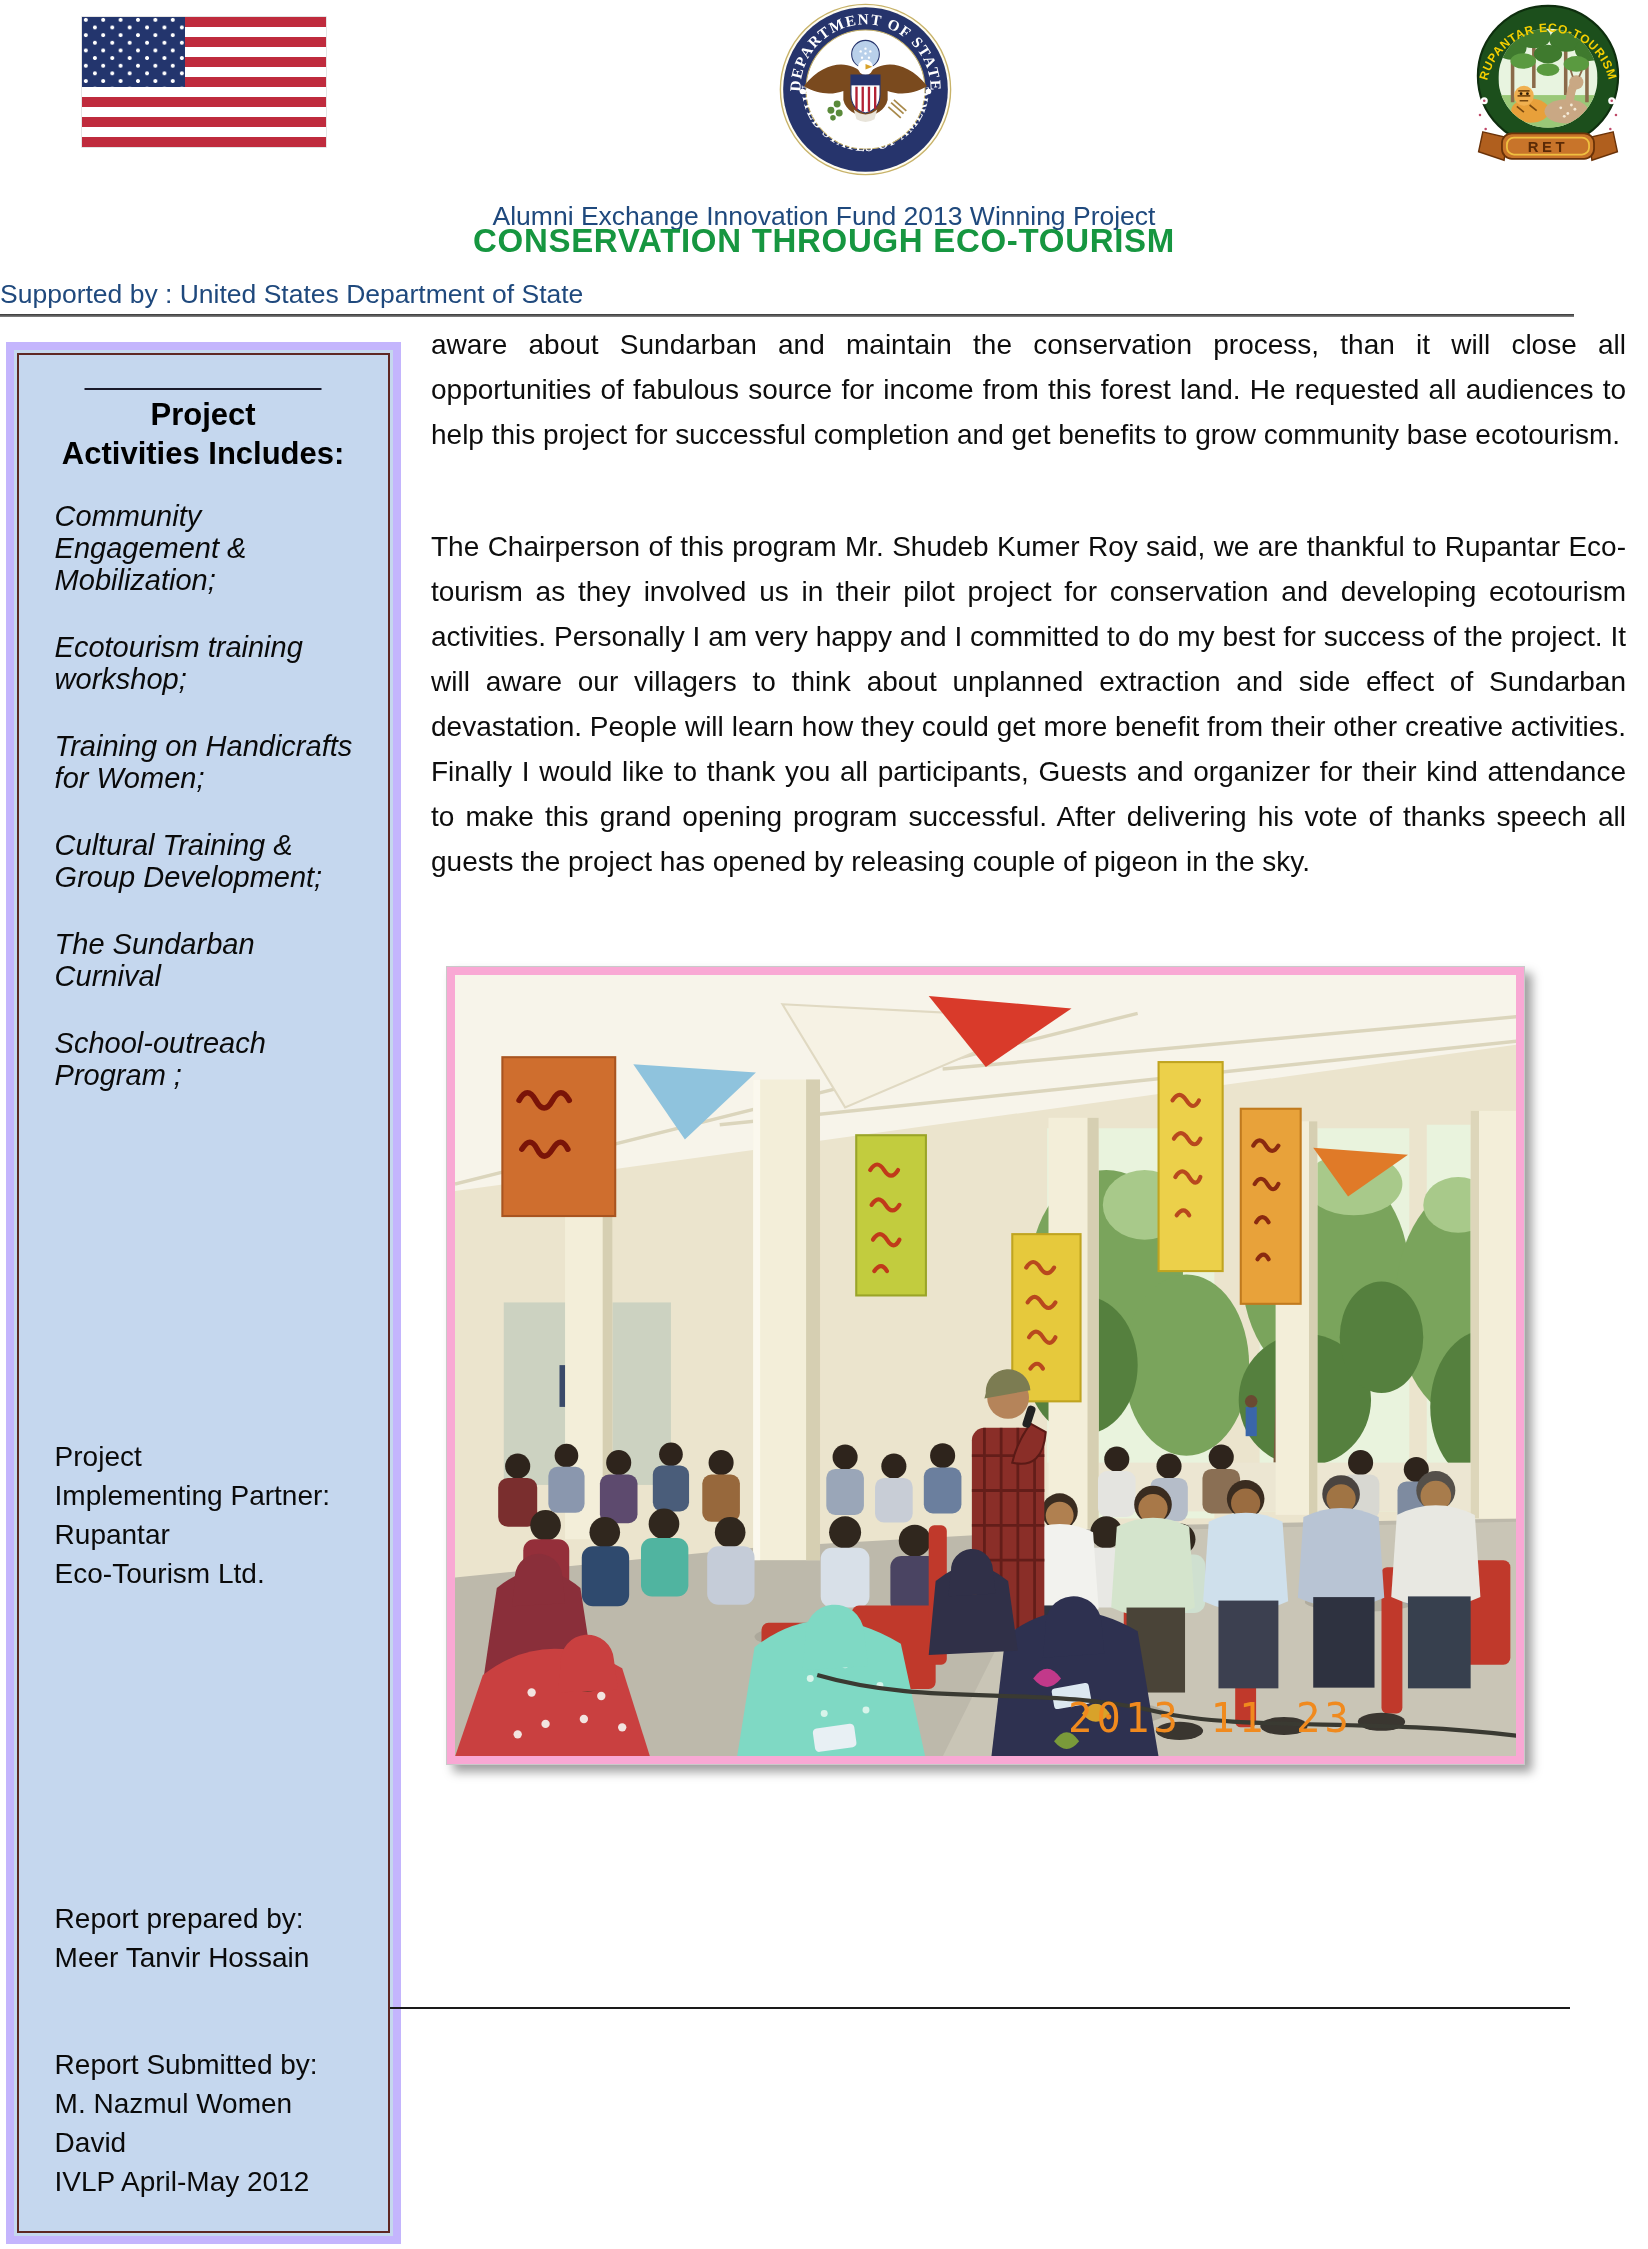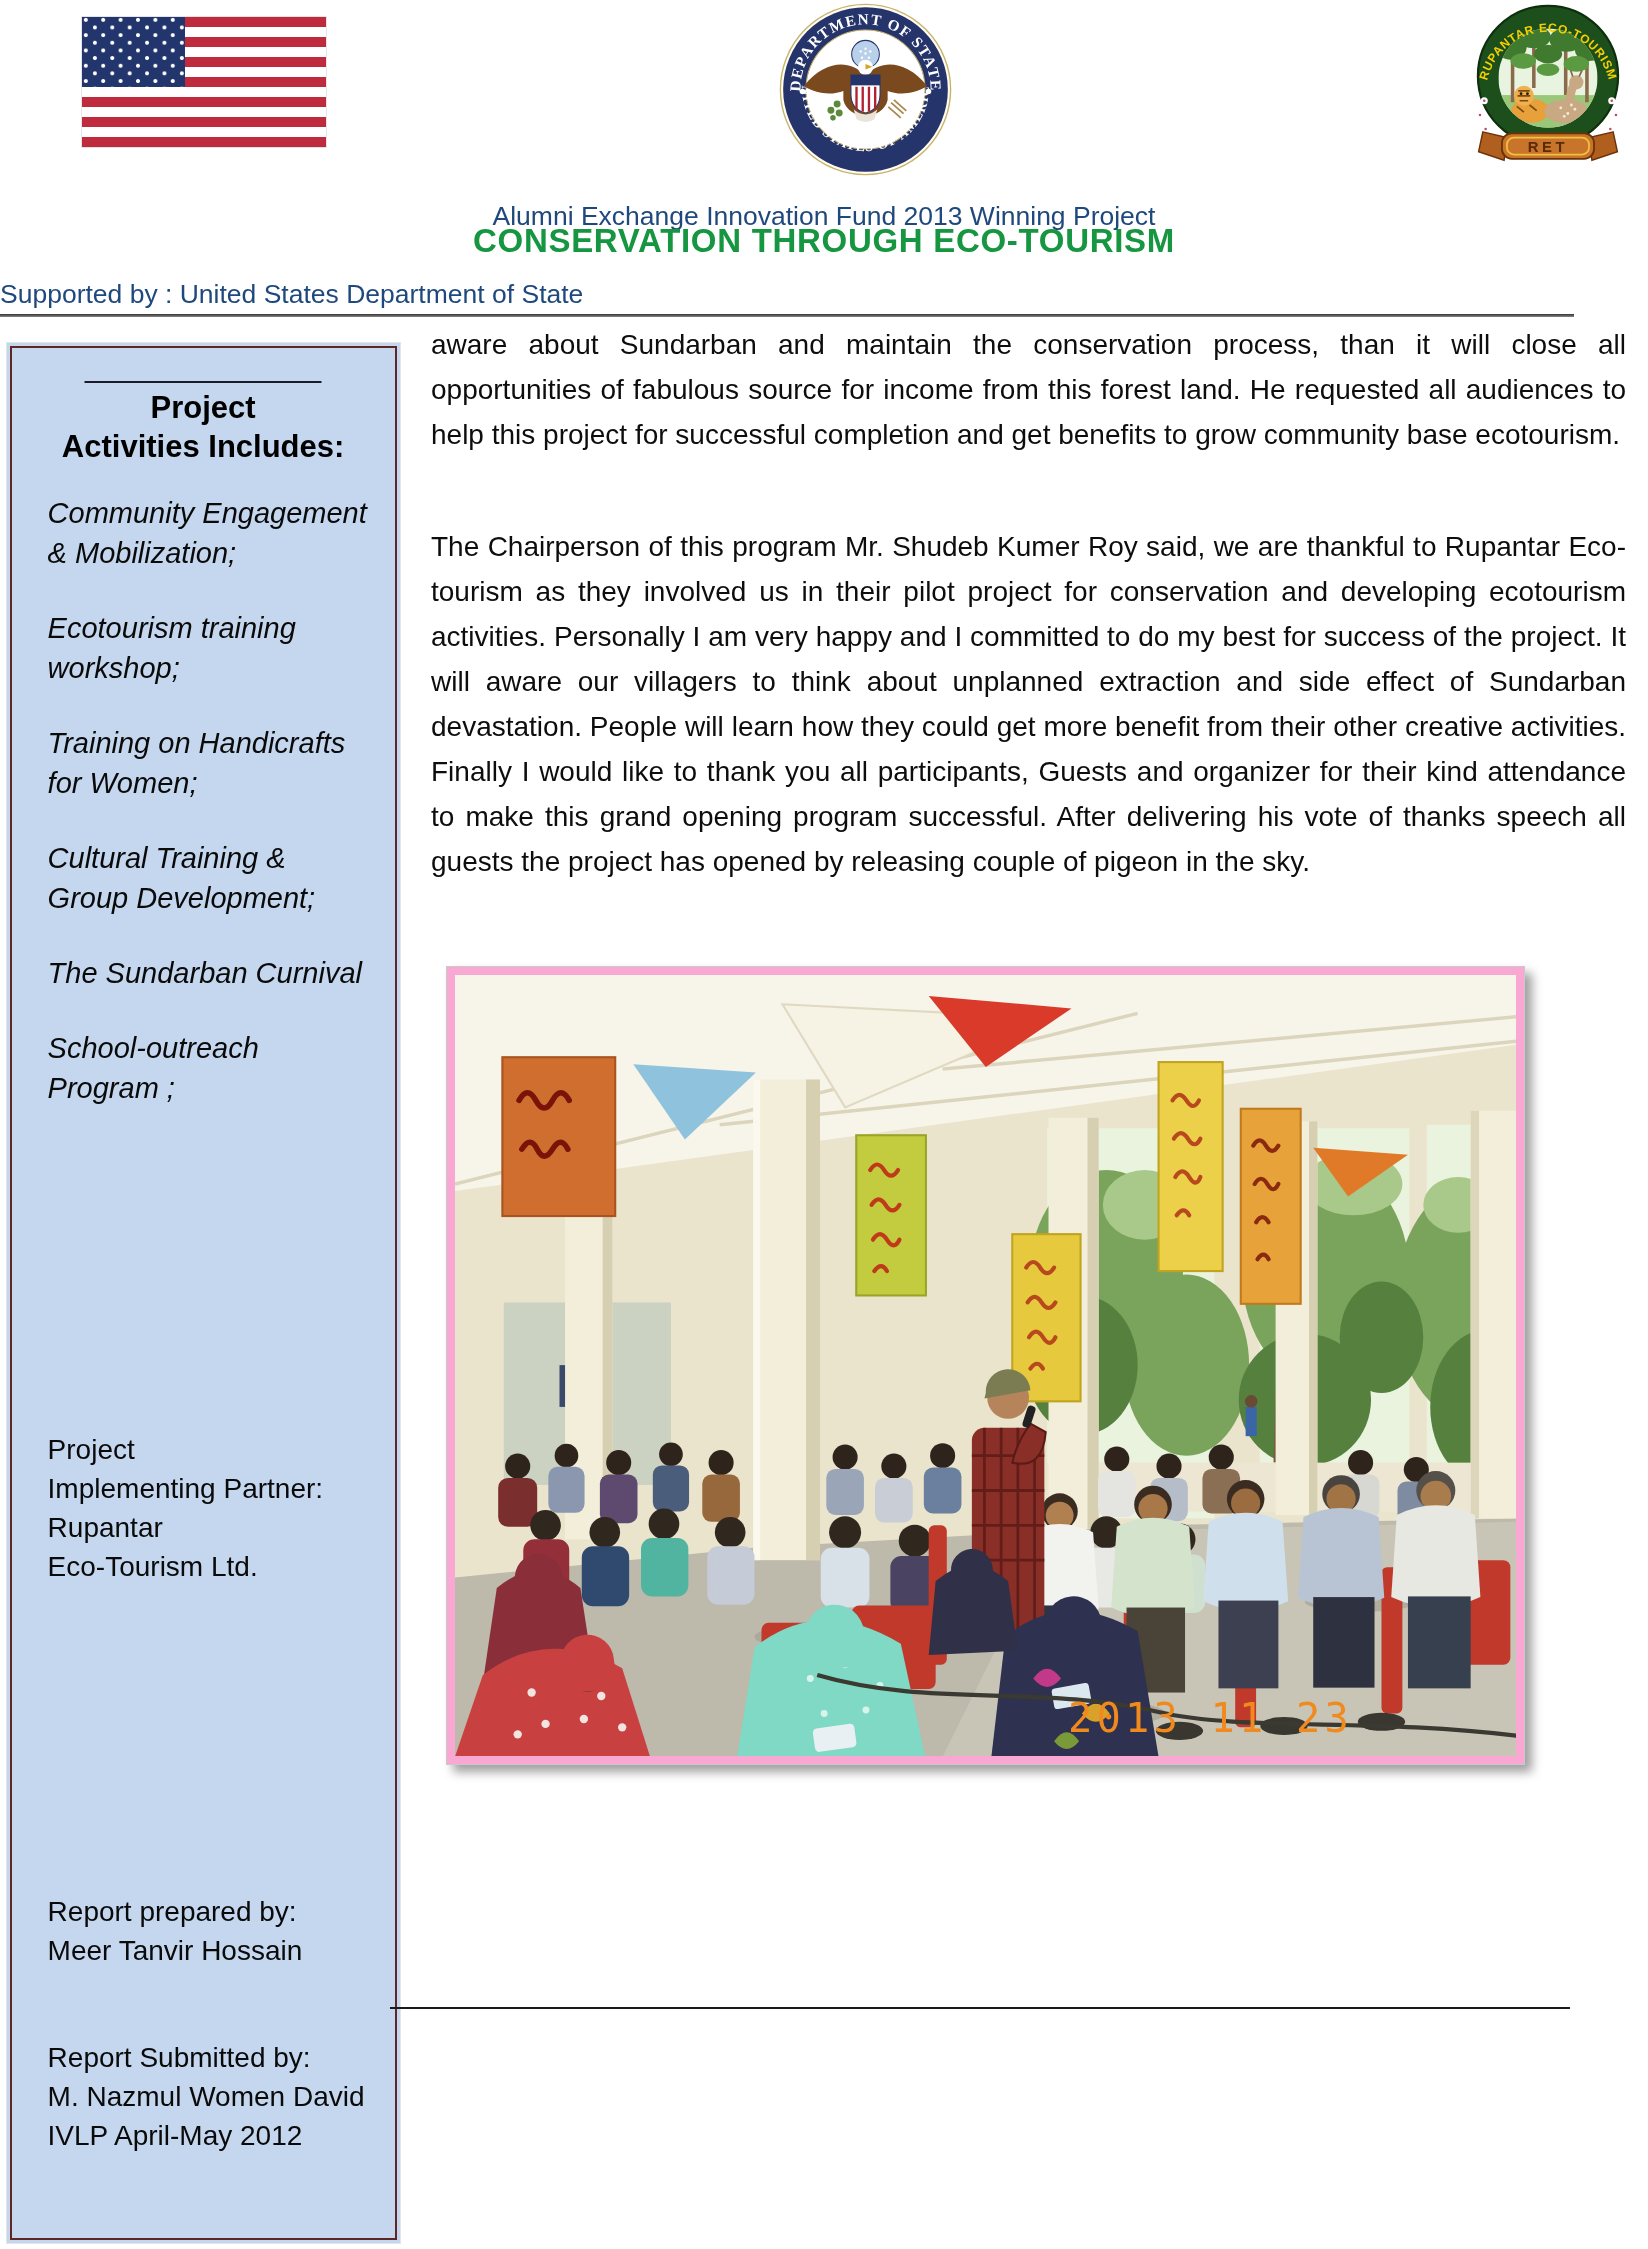--- a/index.html
+++ b/index.html
@@ -19,29 +19,29 @@
   .hline1{position:absolute;left:0;right:0;top:201px;text-align:center;
     font-size:26.5px;color:#1f497d;}
   .htitle{position:absolute;left:0;right:0;top:222px;text-align:center;
     font-size:33px;font-weight:bold;color:#169640;letter-spacing:0.7px;}
   .hline3{position:absolute;left:0;right:0;top:279px;text-align:left;
     font-size:26.5px;color:#1f497d;}
   .toprule{position:absolute;left:0;top:314px;width:1574px;height:2.8px;
     background:linear-gradient(to bottom,#333,#888);}
   
   .sidebar{position:absolute;left:5.6px;top:342px;width:395px;height:1902px;
-    background:#e5e5e5;box-sizing:border-box;padding:1px;}
+    background:#c4b5fd;box-sizing:border-box;padding:8px;}
   .sidebar-inner{width:100%;height:100%;box-sizing:border-box;background:#c5d7ee;
     border:3.5px solid #c5d7ee;position:relative;}
   .sidebar-inner2{position:absolute;inset:0;border:2.8px solid #5e2723;background:#c5d7ee;}
   .sb-rule{position:absolute;left:50%;transform:translateX(-50%);top:33px;width:237px;height:2.1px;background:#1a1a2a;}
   .sb-title{position:absolute;left:0;right:0;top:40px;text-align:center;
     font-size:31px;font-weight:bold;line-height:39px;color:#000;}
   .sb-list{position:absolute;left:36px;right:21px;top:145px;}
-  .sb-item{font-size:29px;font-style:italic;line-height:40px;margin-bottom:35px;color:#0a0a0a;}
+  .sb-item{font-size:29px;font-style:italic;line-height:32px;margin-bottom:35px;color:#0a0a0a;}
   .sb-block{position:absolute;left:36px;right:19.5px;font-size:28px;line-height:39px;color:#0a0a0a;}
   .sb-partner{top:1082px;}
   .sb-prepared{top:1544px;}
   .sb-submitted{top:1690px;}
   
   .main-col{position:absolute;left:431px;width:1195px;}
   .para{font-size:28px;line-height:45px;text-align:justify;color:#0d0d0d;}
   .p1{top:322px;}
   .p2{top:524px;}
   .photo{position:absolute;left:446px;top:966px;width:1079px;height:799px;

